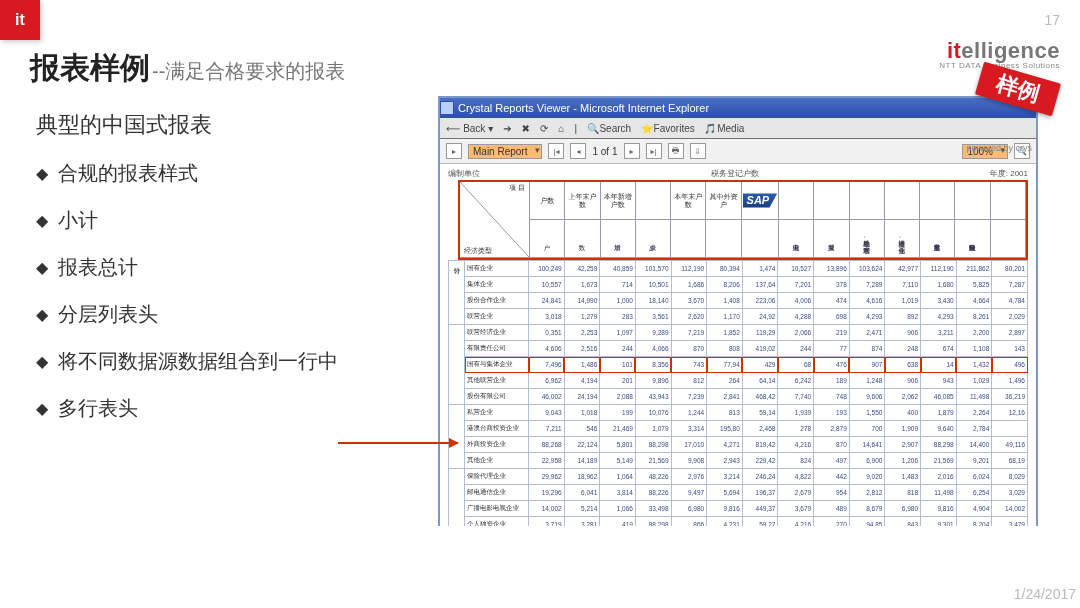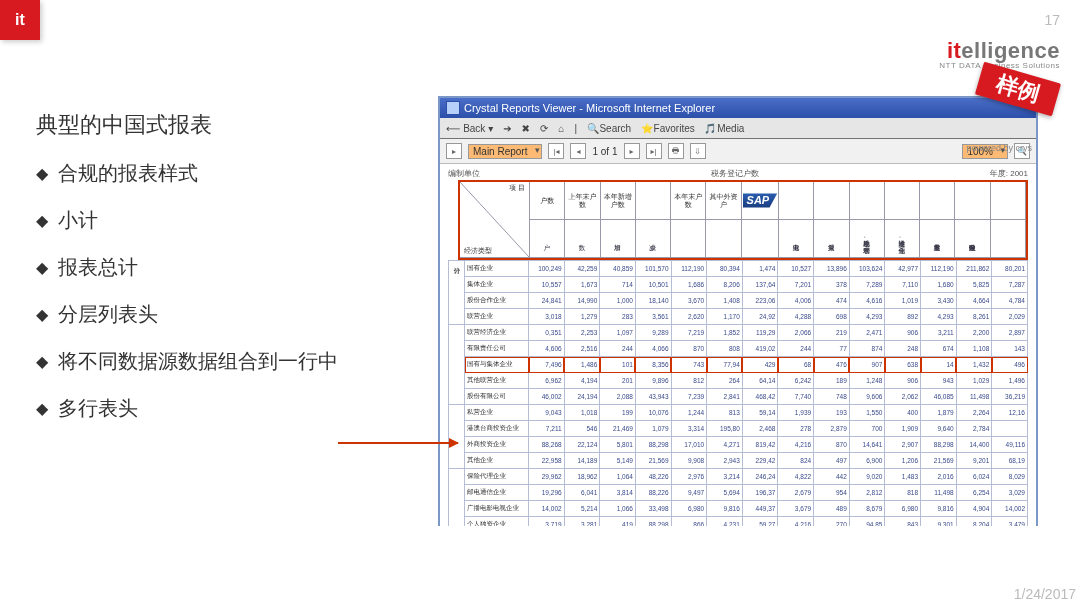--- a/index.html
+++ b/index.html
@@ -106,21 +106,21 @@
     height: 430px;
     border: 2px solid #7b97c7;
     background: #e8eef8;
     box-sizing: border-box;
   }
   .win-titlebar {
     height: 20px;
     background: linear-gradient(#4a6fc8, #2c4faa);
     color: #fff;
     font-size: 11px;
-    padding-left: 6px;
+    padding-left: 0;
     display: flex;
     align-items: center;
     gap: 4px;
   }
   .win-titlebar .win-icon {
     width: 12px; height: 12px;
     background: #b7d0f9;
     border: 1px solid #2c4faa;
   }
   .ie-toolbar {
@@ -328,20 +328,23 @@
   <div class="it-badge">it</div>
   <div class="page-num">17</div>
 
   <div class="brand">
     <div class="brand-main">
       <span class="red">it</span><span>elligence</span>
     </div>
     <div class="brand-sub">NTT DATA Business Solutions</div>
   </div>
 
+  <div class="title">
+    <span>报表样例</span><span class="title-sub">--满足合格要求的报表</span>
+  </div>
 
   <div class="body-text">
     <div class="lead">典型的中国式报表</div>
     <ul class="bullets" id="bullets">
         <li>合规的报表样式</li>
         <li>小计</li>
         <li>报表总计</li>
         <li>分层列表头</li>
         <li>将不同数据源数据组合到一行中</li>
         <li>多行表头</li>

